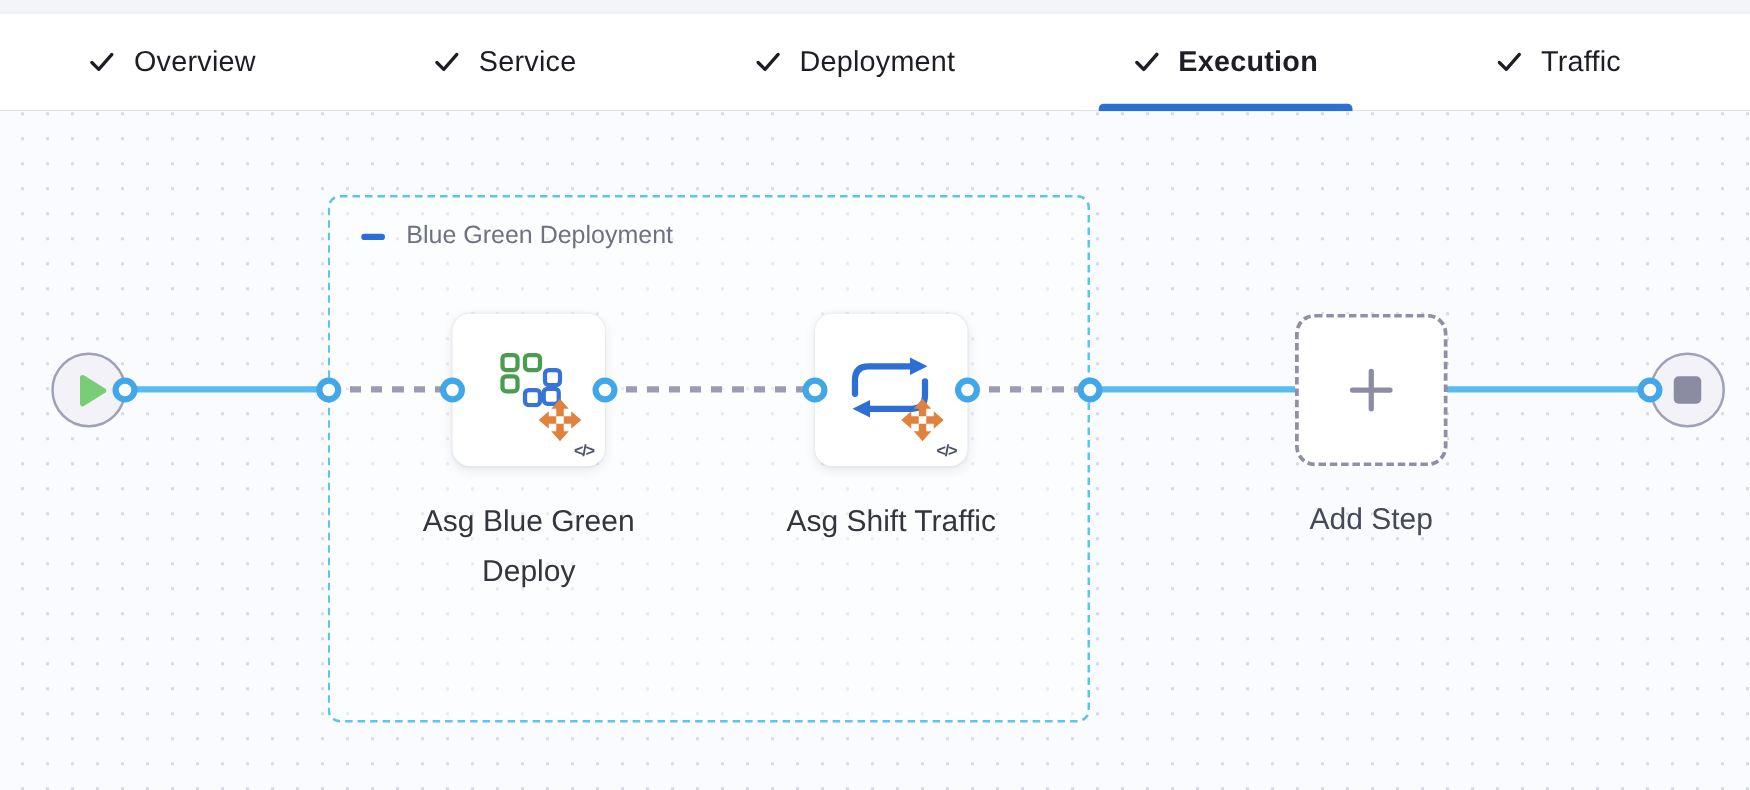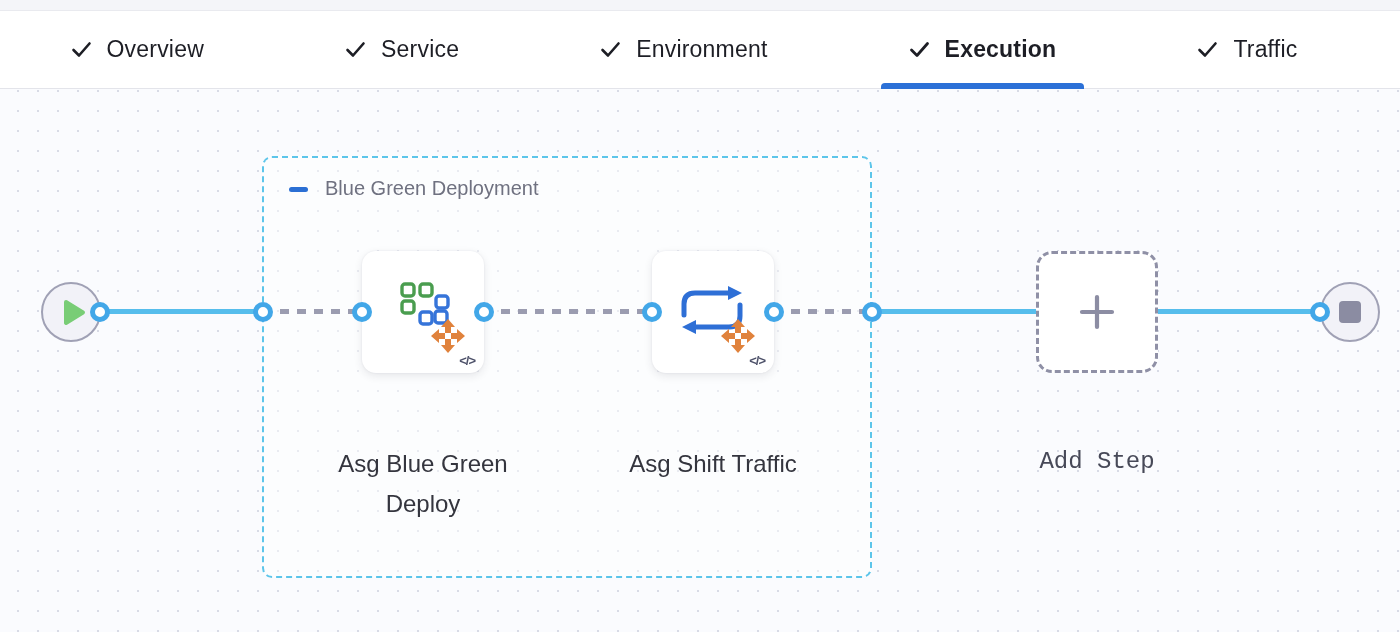--- a/index.html
+++ b/index.html
@@ -79,23 +79,23 @@
   }
 
   .add-step-card {
     position:absolute; left:1036px; top:162px; width:122px; height:122px;
     background:#ffffff; border:3px dashed #8f90a6; border-radius:16px; z-index:3;
     display:flex; align-items:center; justify-content:center; cursor:pointer;
   }
 
   .node-label {
     position:absolute; top:309px; width:230px; text-align:center; z-index:3;
-    font-size:24px; line-height:40px; color:#34353e;margin-top:46px;
-  }
-  .node-label.add { color:#474958; top:307px;font-family:Liberation Mono, monospace; }
+    font-size:24px; line-height:40px; color:#34353e;
+  }
+  .node-label.add { color:#474958; top:307px; }
   .label-card1 { left:308px; }
   .label-card2 { left:598px; }
   .label-add   { left:982px; }
 </style>
 </head>
 <body>
 
 <div class="top-strip"></div>
 <div class="tabbar">
 
@@ -116,21 +116,21 @@
     </span>
     <span>Service</span>
   </div>
 
   <div class="tab">
     <span class="check">
       <svg width="21" height="17" viewBox="0 0 21 17">
           <path d="M2.5 9 L8 14.5 L18.5 2.5" stroke="#1d1e25" stroke-width="2.6" fill="none" stroke-linecap="round" stroke-linejoin="round"></path>
         </svg>
     </span>
-    <span>Environment</span>
+    <span>Deployment</span>
   </div>
 
   <div class="tab active">
     <span class="check">
       <svg width="21" height="17" viewBox="0 0 21 17">
           <path d="M2.5 9 L8 14.5 L18.5 2.5" stroke="#1d1e25" stroke-width="2.8" fill="none" stroke-linecap="round" stroke-linejoin="round"></path>
         </svg>
     </span>
     <span>Execution</span>
     <span class="tab-underline"></span>

